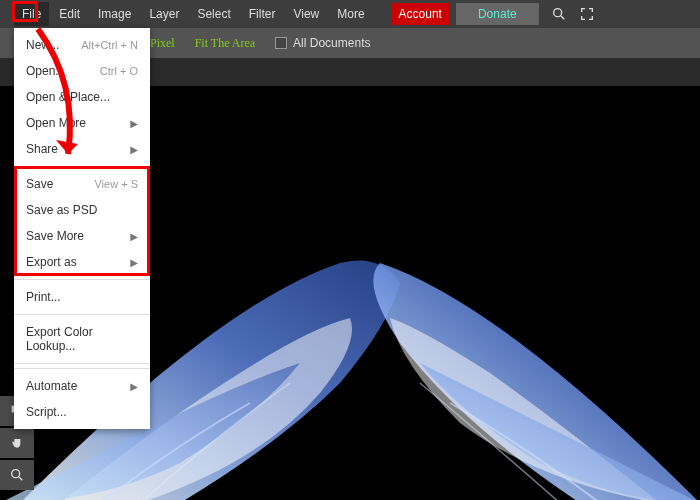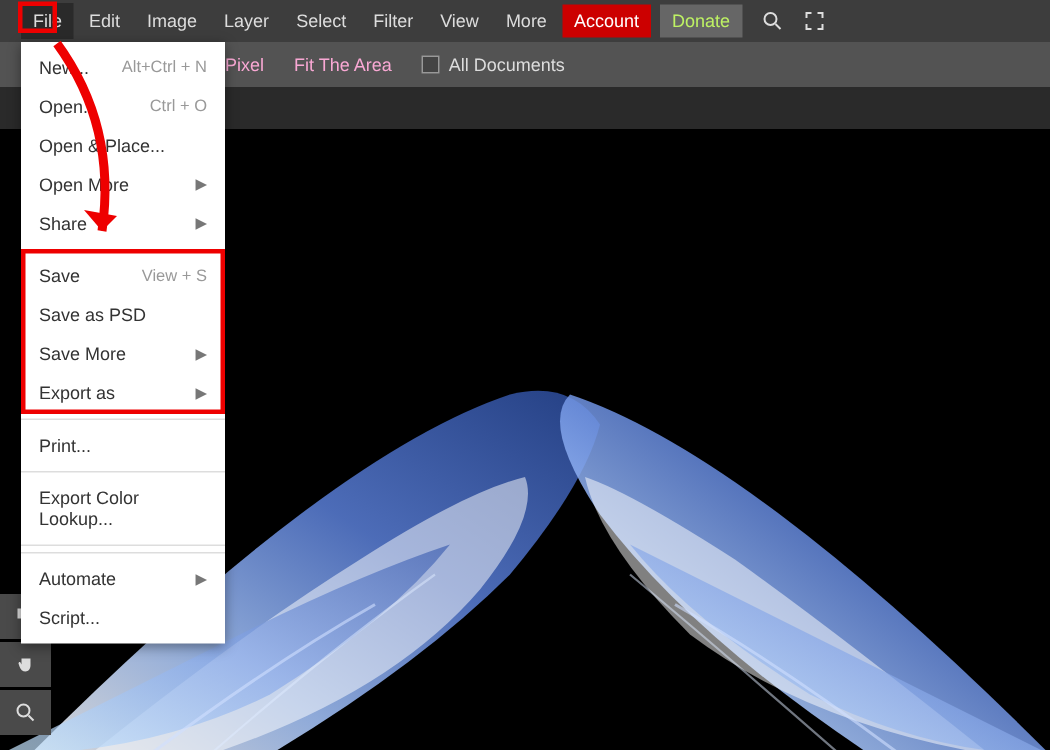--- a/index.html
+++ b/index.html
@@ -1,27 +1,27 @@
 <!DOCTYPE html>
 <html><head>
 <meta charset="utf-8">
 <style>
 * { margin: 0; padding: 0; box-sizing: border-box; font-family: Arial, sans-serif; }
 body { width: 700px; height: 500px; overflow: hidden; background: #000; position: relative; }
 
 .menubar { height: 28px; background: #3d3d3d; display: flex; align-items: center; padding-left: 14px; gap: 2px; position: relative; z-index: 10; }
 .menubar-item { color: #ddd; font-size: 12px; padding: 5px 8px; cursor: pointer; }
 .menubar-item.active { background: #2a2a2a; }
-.account-btn { background: #c00; color: #fff; font-size: 12px; padding: 4px 8px; margin-left: 0; cursor: pointer; }
-.donate-btn { background: #666; color: #bef264; font-size: 12px; padding: 4px 8px; margin-left: 4px; cursor: pointer; }
+.account-btn { background: #c00; color: #fff; font-size: 12px; padding: 4px 8px; margin-left: 16px; cursor: pointer; }
+.donate-btn { background: #666; color: #5eead4; font-size: 12px; padding: 4px 22px; margin-left: 4px; cursor: pointer; }
 .icon-btn { color: #ddd; margin-left: 10px; cursor: pointer; display: flex; align-items: center; }
 .icon-btn svg { width: 16px; height: 16px; }
 
 .toolbar { height: 30px; background: #535353; display: flex; align-items: center; padding-left: 150px; gap: 20px; color: #ddd; font-size: 12px; position: relative; z-index: 5; }
-.tool-label { color: #f9a8d4; }
+.tool-label { color: #84cc16; font-family: Liberation Serif, serif; }
 .checkbox-wrap { display: flex; align-items: center; gap: 6px; }
 .checkbox-box { width: 12px; height: 12px; border: 1px solid #999; background: #444; }
 
 .tab-strip { height: 28px; background: #2a2a2a; position: relative; z-index: 5; }
 
 .canvas-area { position: absolute; top: 86px; left: 0; right: 0; bottom: 0; background: #000; overflow: hidden; }
 .canvas-img { position: absolute; top: 0; left: 0; width: 100%; height: 100%; }
 
 .left-tools { position: absolute; left: 0; bottom: 10px; width: 34px; display: flex; flex-direction: column; gap: 2px; z-index: 20; }
 .tool-slot { width: 34px; height: 30px; background: #4a4a4a; display: flex; align-items: center; justify-content: center; cursor: pointer; }

